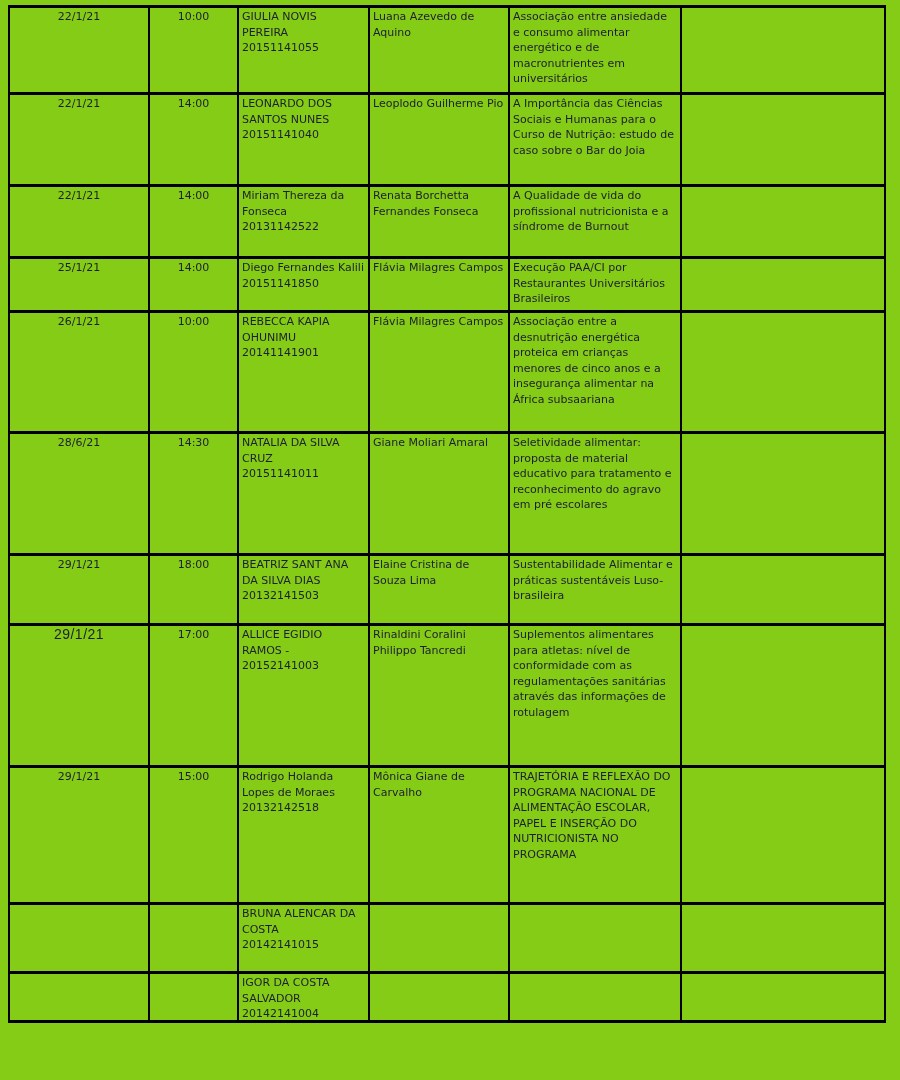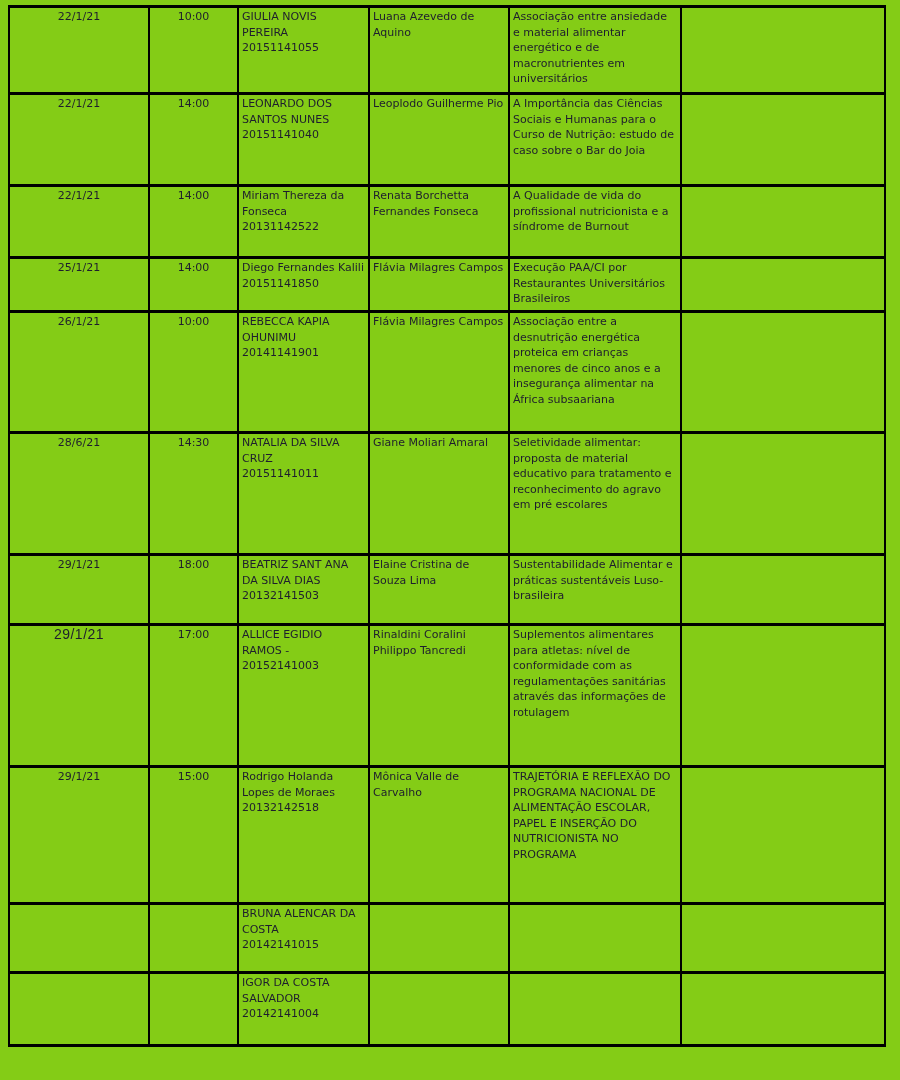--- a/index.html
+++ b/index.html
@@ -23,21 +23,21 @@
     font-size:11px; line-height:15.5px;
     overflow:hidden;
   }
   .cw { overflow:hidden; }
   .blk { display:block; }
   .c-date, .c-time { text-align:center; }
   
   .r1 .cw{height:82px} .r2 .cw{height:87px} .r3 .cw{height:67px}
   .r4 .cw{height:49px} .r5 .cw{height:116px} .r6 .cw{height:117px}
   .r7 .cw{height:65px} .r8 .cw{height:137px} .r9 .cw{height:132px}
-  .r10 .cw{height:64px} .r11 .cw{height:68px}
+  .r10 .cw{height:64px} .r11 .cw{height:44px}
   
   .r8 .c-date { font-size:14px; font-family:"Liberation Sans", sans-serif; letter-spacing:0.5px; }
 </style>
 </head>
 <body>
 
 <div class="page">
   <table class="sched">
     <colgroup>
       <col style="width:140px">
@@ -65,21 +65,21 @@
               <span class="blk">20151141055</span>
             </div>
           </td>
           <td class="c-advisor">
             <div class="cw">
               <span class="blk">Luana Azevedo de Aquino</span>
             </div>
           </td>
           <td class="c-title">
             <div class="cw">
-              <span class="blk">Associação entre ansiedade e material alimentar energético e de macronutrientes em universitários</span>
+              <span class="blk">Associação entre ansiedade e consumo alimentar energético e de macronutrientes em universitários</span>
             </div>
           </td>
           <td class="c-extra">
             <div class="cw"></div>
           </td>
         </tr>
         <tr class="r2">
           <td class="c-date">
             <div class="cw">
               <span class="blk">22/1/21</span>
@@ -308,21 +308,21 @@
             </div>
           </td>
           <td class="c-student">
             <div class="cw">
               <span class="blk">Rodrigo Holanda Lopes de Moraes</span>
               <span class="blk">20132142518</span>
             </div>
           </td>
           <td class="c-advisor">
             <div class="cw">
-              <span class="blk">Mônica Valle de Carvalho</span>
+              <span class="blk">Mônica Giane de Carvalho</span>
             </div>
           </td>
           <td class="c-title">
             <div class="cw">
               <span class="blk">TRAJETÓRIA E REFLEXÃO DO PROGRAMA NACIONAL DE ALIMENTAÇÃO ESCOLAR, PAPEL E INSERÇÃO DO NUTRICIONISTA NO PROGRAMA</span>
             </div>
           </td>
           <td class="c-extra">
             <div class="cw"></div>
           </td>

